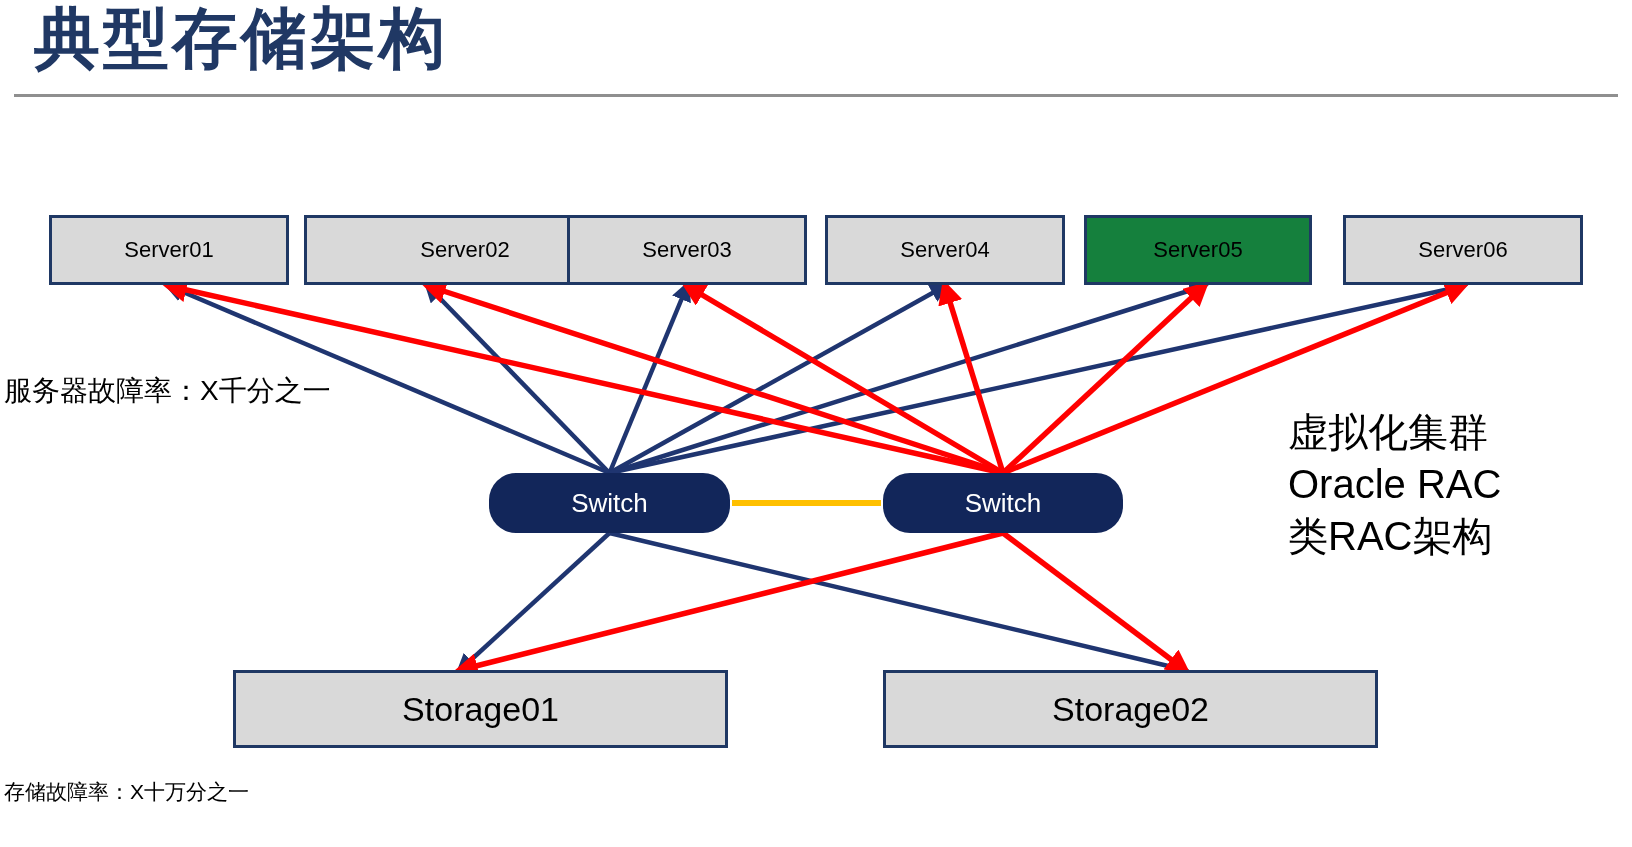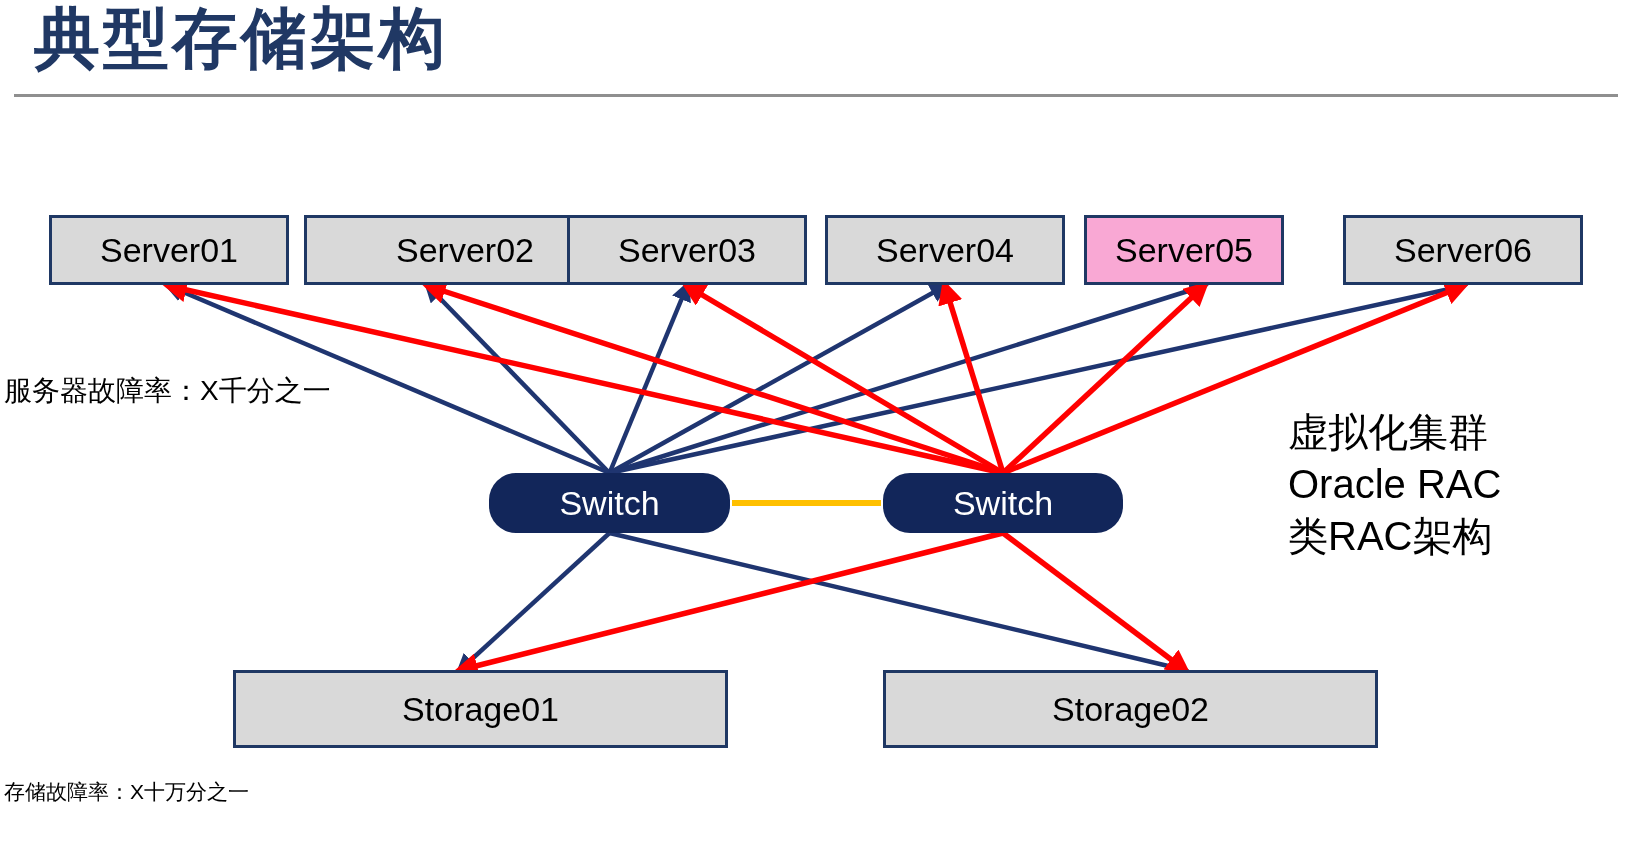--- a/index.html
+++ b/index.html
@@ -11,23 +11,23 @@
     font-size:66px;font-weight:bold;letter-spacing:3px;line-height:1.1;
   }
   .divider{position:absolute;left:14px;top:94px;width:1604px;height:3px;}
 
   #wires{position:absolute;left:0;top:0;z-index:1;}
 
   .node{
     position:absolute;z-index:2;display:flex;align-items:center;justify-content:center;
     box-sizing:border-box;text-align:center;
   }
-  .server-box{border:3px solid;font-size:34px;color:#000;}
+  .server-box{border:3px solid;font-size:22px;color:#000;}
   .storage-box{border:3px solid;font-size:34px;color:#000;}
-  .switch-box{font-size:34px;border-radius:27px;}
+  .switch-box{font-size:26px;border-radius:27px;}
 
   .annotation{position:absolute;color:#000;z-index:2;white-space:nowrap;}
   .ann-server{left:4px;top:372px;font-size:28px;}
   .ann-storage{left:4px;top:778px;font-size:21px;}
   .right-note{left:1288px;top:406px;font-size:40px;line-height:52px;white-space:nowrap;}
 </style>
 </head>
 <body>
 
 <div id="stage">
@@ -68,21 +68,21 @@
       </div>
       <div class="node server-box" style="left: 304px; top: 215px; width: 284px; height: 70px; background: rgb(217, 217, 217); border-color: rgb(31, 56, 100); color: rgb(0, 0, 0); padding-left: 38px;">
         <span>Server02</span>
       </div>
       <div class="node server-box" style="left: 567px; top: 215px; width: 240px; height: 70px; background: rgb(217, 217, 217); border-color: rgb(31, 56, 100); color: rgb(0, 0, 0);">
         <span>Server03</span>
       </div>
       <div class="node server-box" style="left: 825px; top: 215px; width: 240px; height: 70px; background: rgb(217, 217, 217); border-color: rgb(31, 56, 100); color: rgb(0, 0, 0);">
         <span>Server04</span>
       </div>
-      <div class="node server-box" style="left: 1084px; top: 215px; width: 200px; height: 70px; background: #f9a8d4; border-color: rgb(31, 56, 100); color: rgb(0, 0, 0);">
+      <div class="node server-box" style="left: 1084px; top: 215px; width: 228px; height: 70px; background: #15803d; border-color: rgb(31, 56, 100); color: rgb(0, 0, 0);">
         <span>Server05</span>
       </div>
       <div class="node server-box" style="left: 1343px; top: 215px; width: 240px; height: 70px; background: rgb(217, 217, 217); border-color: rgb(31, 56, 100); color: rgb(0, 0, 0);">
         <span>Server06</span>
       </div>
       <div class="node switch-box" style="left: 489px; top: 473px; width: 241px; height: 60px; background: rgb(18, 38, 90); color: rgb(255, 255, 255);">
         <span>Switch</span>
       </div>
       <div class="node switch-box" style="left: 883px; top: 473px; width: 240px; height: 60px; background: rgb(18, 38, 90); color: rgb(255, 255, 255);">
         <span>Switch</span>

